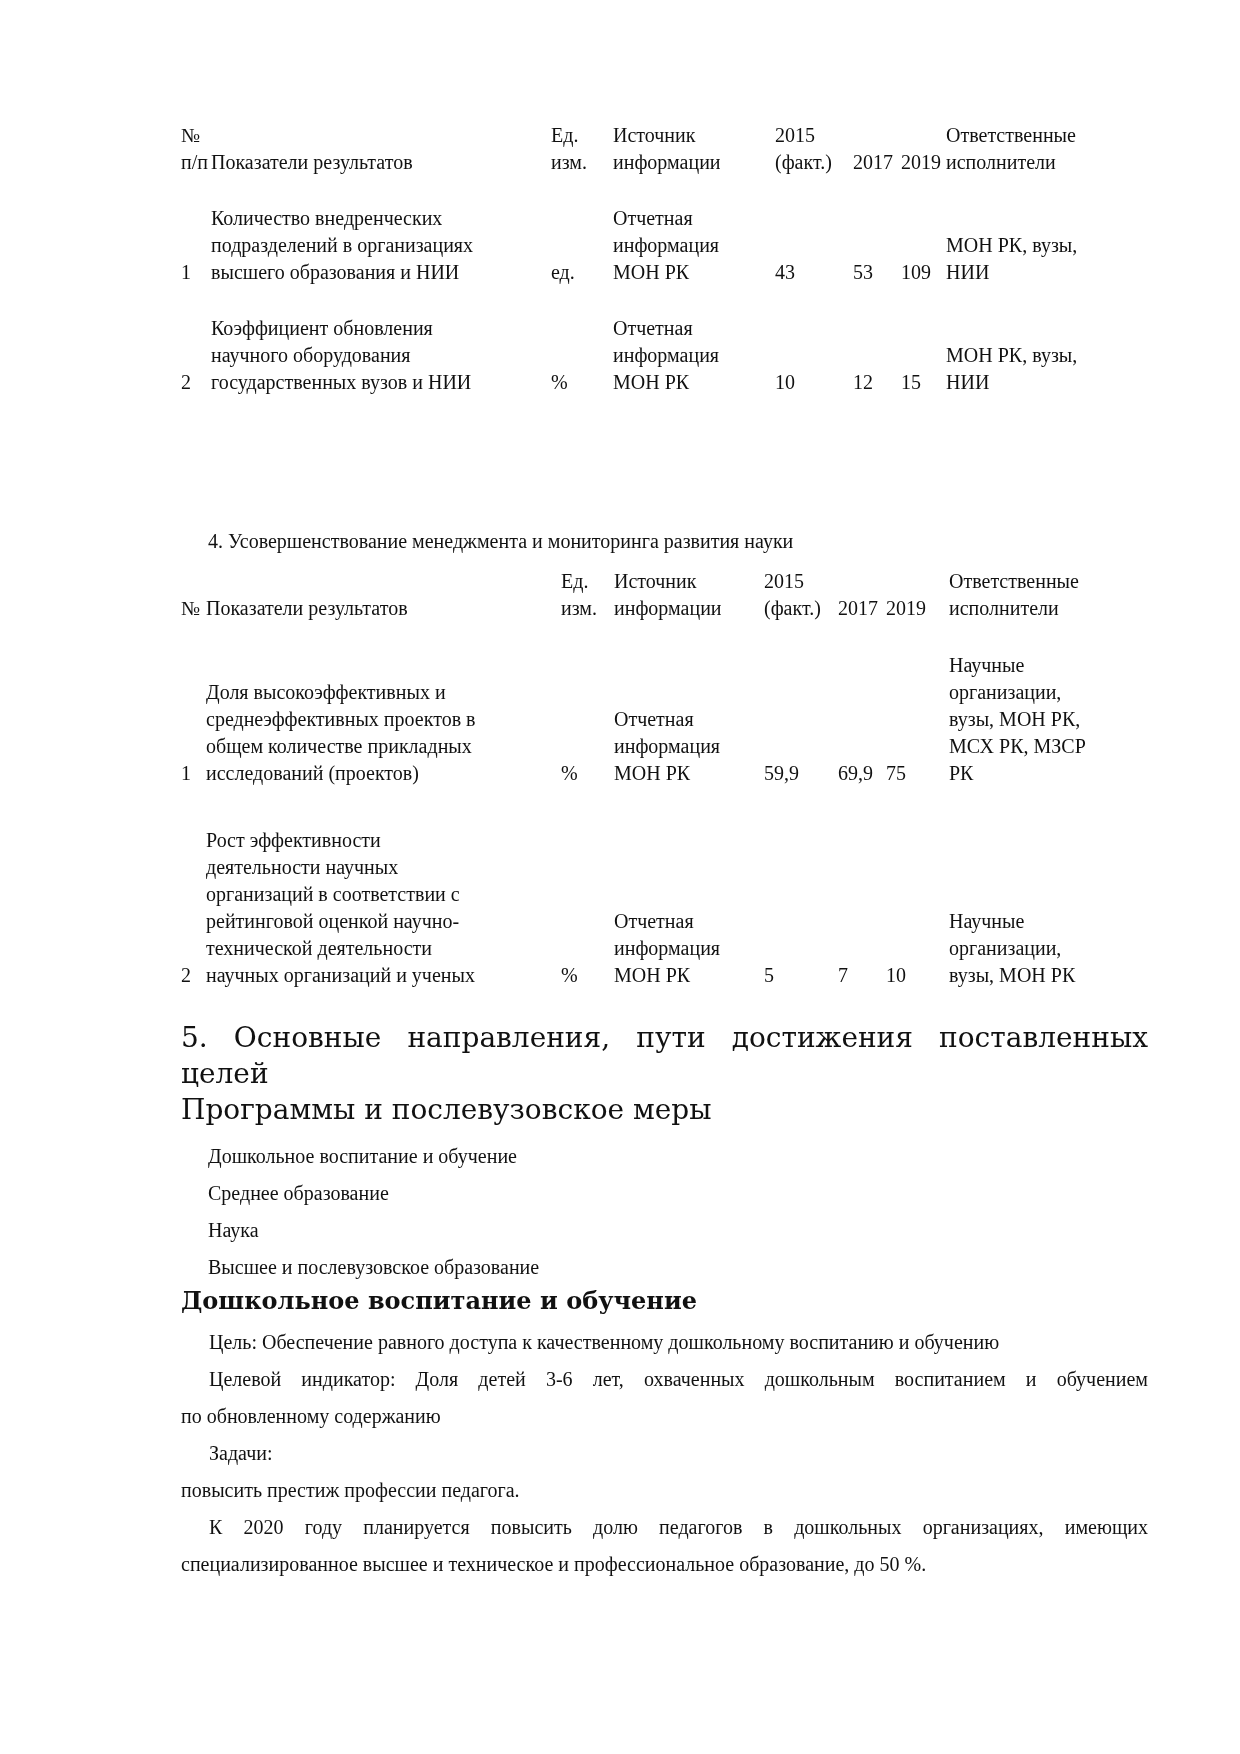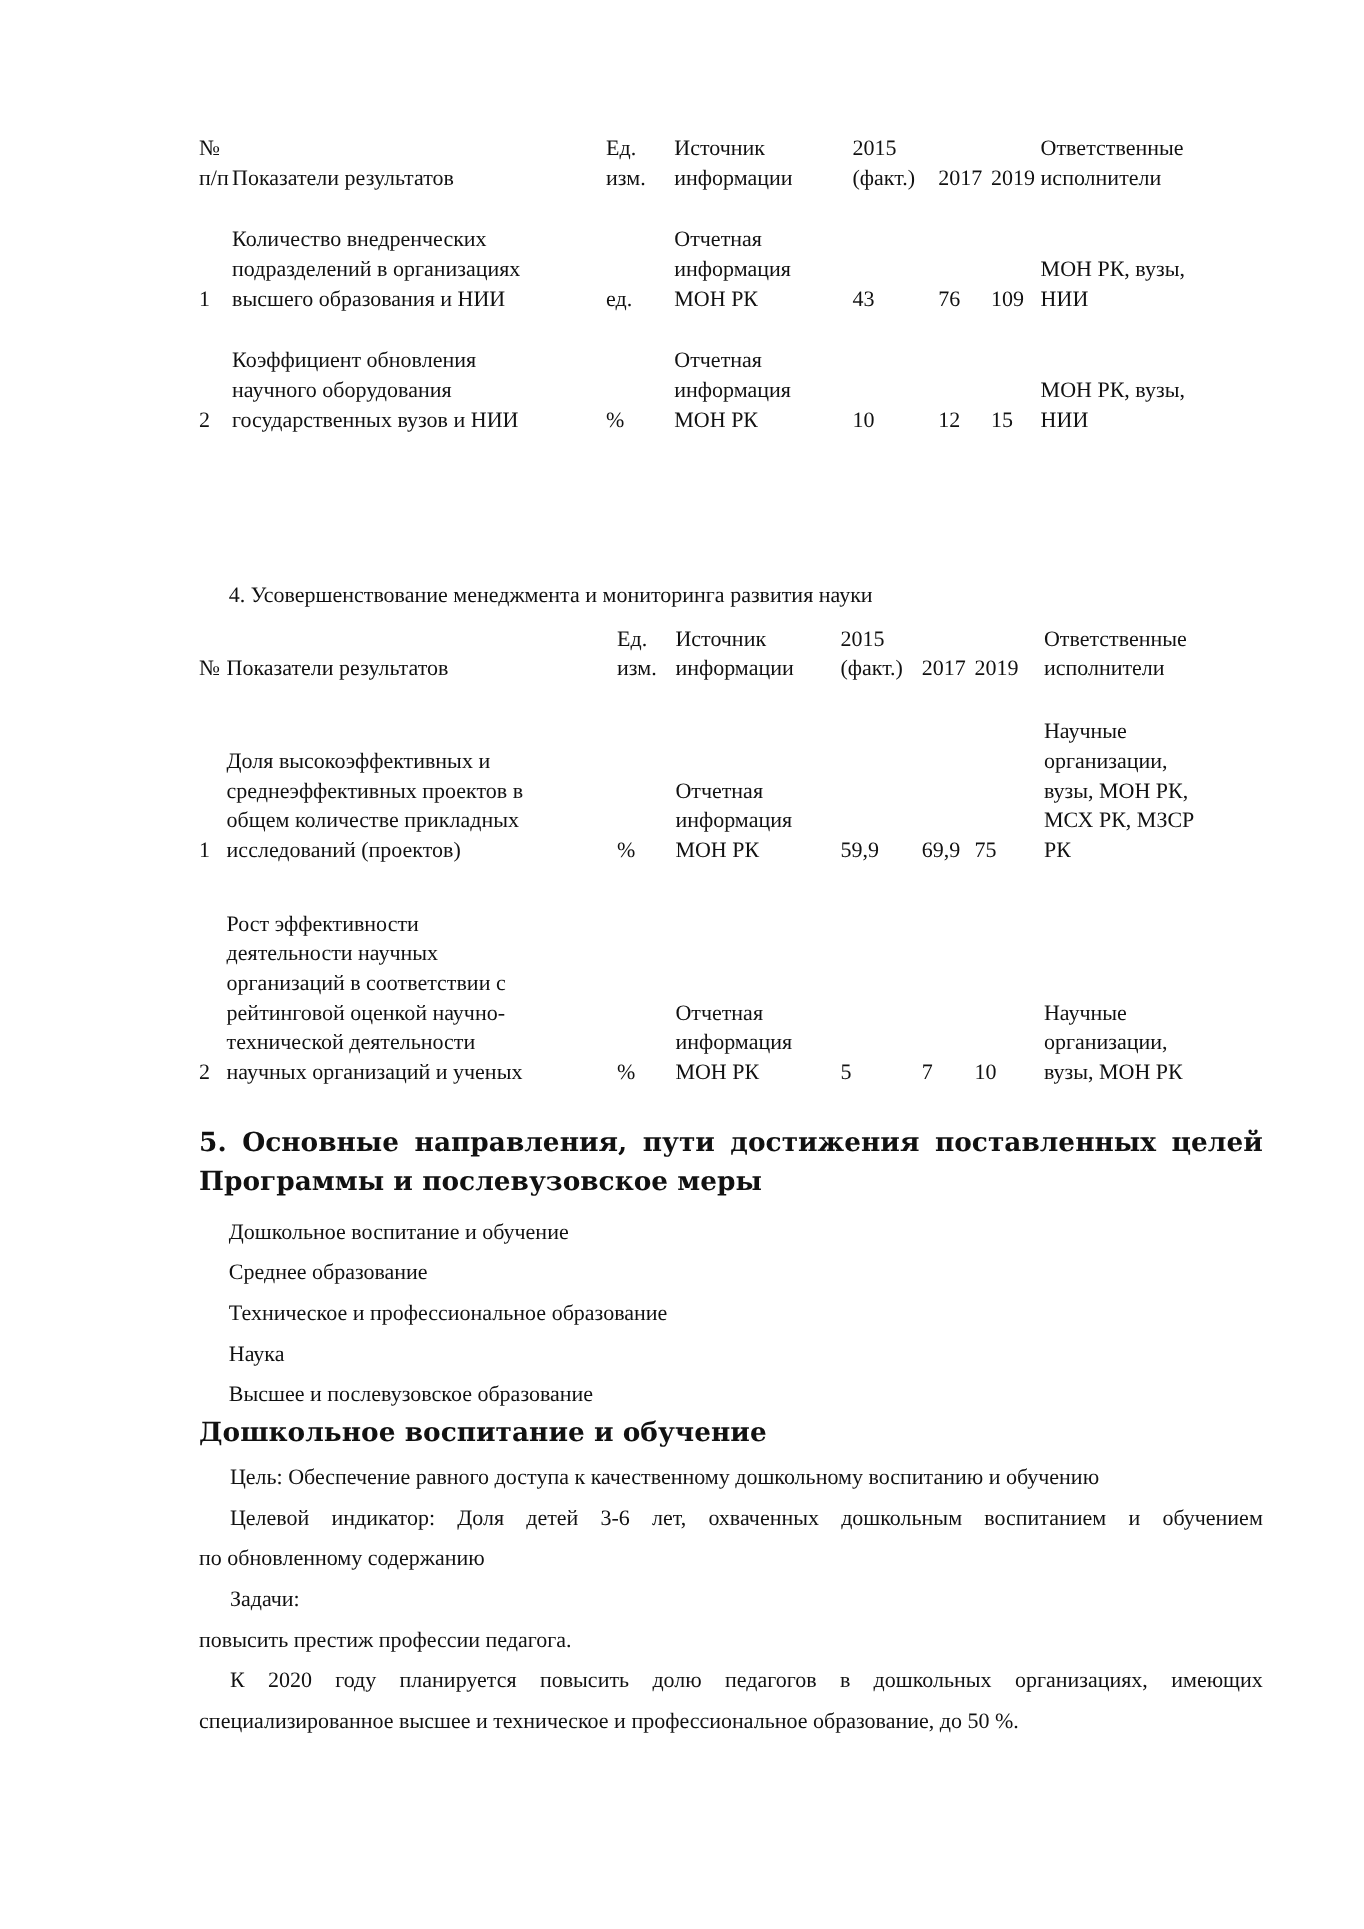--- a/index.html
+++ b/index.html
@@ -41,22 +41,22 @@
   .sec4-title {
     margin: 132px 0 0 0;
     padding-left: 27px;
     line-height: 27px;
   }
   #results-table-2 { margin-top: 13px; }
 
   .h5 {
     margin: 31px 0 0 0;
     font-family: "DejaVu Serif", "Liberation Serif", serif;
-    font-weight: bold;
-    font-size: 24px;
+    font-weight: normal;
+    font-size: 28px;
     line-height: 36px;
   }
   .list { margin-top: 10px; }
   .list .list-item {
     margin: 0;
     padding-left: 27px;
     line-height: 37px;
   }
   .h3 {
     margin: 0;
@@ -114,21 +114,21 @@
       <tr>
         <td>1</td>
         <td>Количество внедренческих
 подразделений в организациях
 высшего образования и НИИ</td>
         <td>ед.</td>
         <td>Отчетная
 информация
 МОН РК</td>
         <td>43</td>
-        <td>76</td>
+        <td>53</td>
         <td>109</td>
         <td>МОН РК, вузы,
 НИИ</td>
       </tr>
       <tr>
         <td>2</td>
         <td>Коэффициент обновления
 научного оборудования
 государственных вузов и НИИ</td>
         <td>%</td>
@@ -216,21 +216,20 @@
   </table>
 
   <div class="h5">
     <div class="stretch">5. Основные направления, пути достижения поставленных целей</div>
     <div>Программы и послевузовское меры</div>
   </div>
 
   <div class="list">
     <p class="list-item">Дошкольное воспитание и обучение</p>
     <p class="list-item">Среднее образование</p>
-    <p class="list-item">Техническое и профессиональное образование</p>
     <p class="list-item">Наука</p>
     <p class="list-item">Высшее и послевузовское образование</p>
   </div>
 
   <h3 class="h3">Дошкольное воспитание и обучение</h3>
 
   <div class="body-text">
     <p class="bline ind">Цель: Обеспечение равного доступа к качественному дошкольному воспитанию и обучению</p>
 
     <div>

